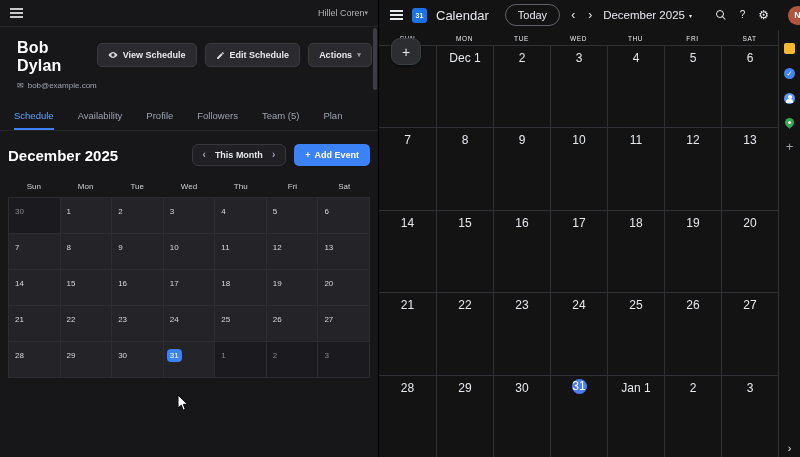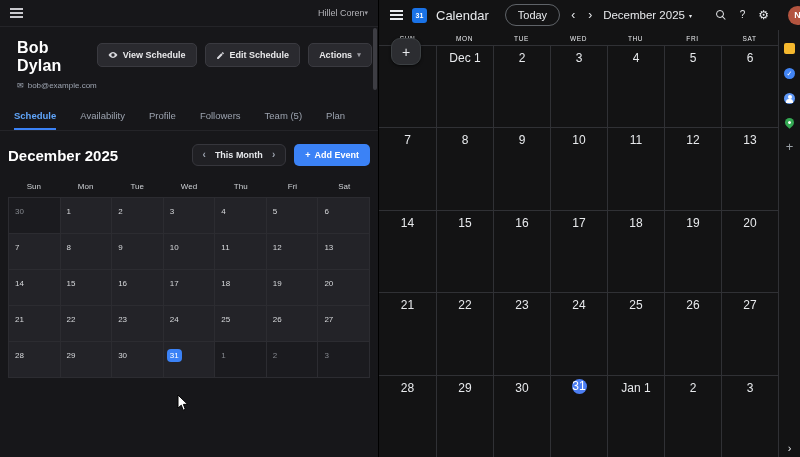--- a/index.html
+++ b/index.html
@@ -22,21 +22,21 @@
   .profile-row { display:flex; justify-content:space-between; align-items:flex-start; padding:12px 10px 6px;margin-left:7px; }
   .p-name { font-size:16px; font-weight:700; color:#ffffff; letter-spacing:.2px; }
   .p-email { display:flex; align-items:center; gap:4px; font-size:8px; color:#9ca3af; margin-top:6px; }
   .env { font-size:8px; color:#9ca3af; }
   .btn-row { display:flex; gap:8px; margin-top:4px; }
   .btn { display:flex; align-items:center; gap:5px; background:#2a2a2f; color:#e8e8ea; font-size:9px;
     font-weight:600; padding:6px 10px; border-radius:5px; border:1px solid #3a3a40; white-space:nowrap; }
 
   .tabs { display:flex; gap:24px; padding:0 14px; border-bottom:1px solid #242428; margin-top:8px; }
   .tab { font-size:9.5px; color:#9ca3af; padding:6px 0 7px; border-bottom:2px solid transparent; cursor:default; }
-  .tab.active { color:var(--tab-active, #60a5fa); border-bottom-color:var(--accent-blue, #3b82f6); font-weight:700; }
+  .tab.active { color:var(--tab-active, #60a5fa); border-bottom-color:var(--accent-blue, #3b82f6); font-weight:400; }
 
   .cal-head { display:flex; align-items:center; justify-content:space-between; padding:13px 8px 10px; }
   .cal-title { font-size:15px; font-weight:700; color:#ffffff; }
   .cal-controls { display:flex; gap:8px; align-items:center; }
   .month-nav { display:flex; align-items:center; gap:9px; border:1px solid #36363c; background:#202024;
     border-radius:6px; padding:5px 10px; font-size:9px; color:#e5e7eb; font-weight:700; }
   .chev { color:#9ca3af; font-size:10px; line-height:1; }
   .add-event { display:flex; align-items:center; gap:4px; background:var(--accent-blue, #3b82f6); color:#fff;
     border:none; border-radius:5px; font-size:9px; font-weight:700; padding:6px 11px; }
 

